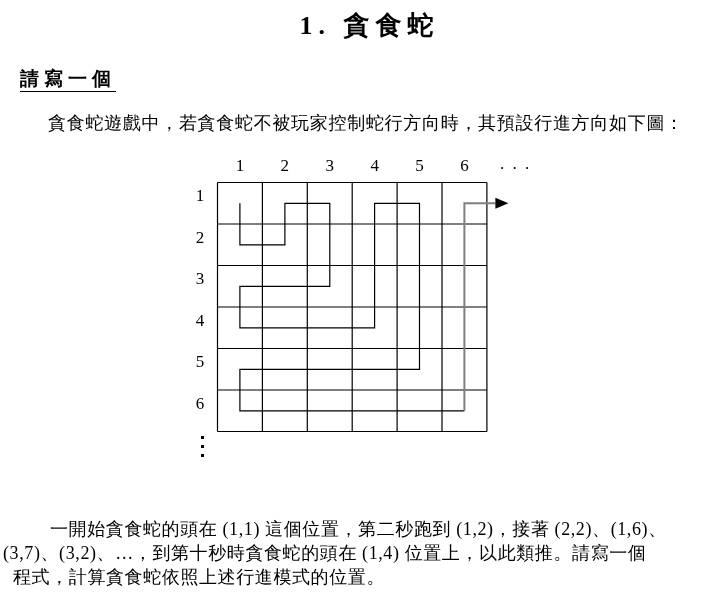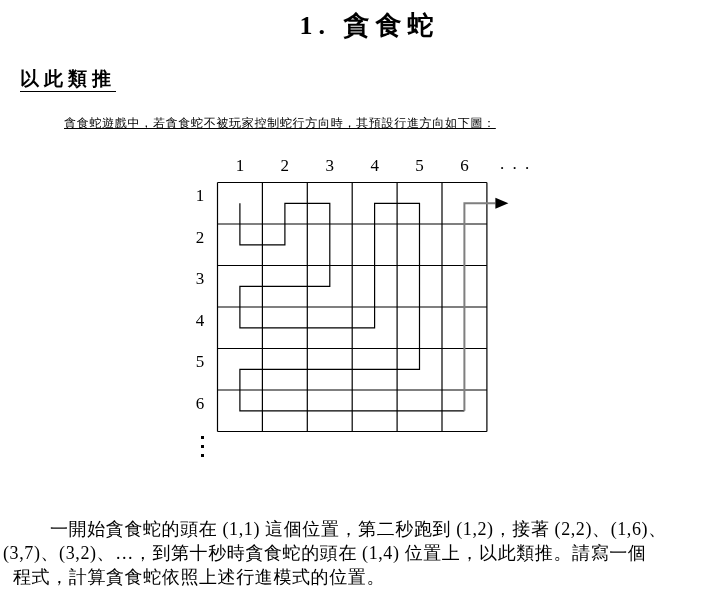--- a/index.html
+++ b/index.html
@@ -12,22 +12,22 @@
     position:absolute; top:12px; left:15px; width:709px; text-align:center;
     font-size:26px; font-weight:bold; letter-spacing:6px; line-height:28px;
     white-space:nowrap;
   }
   .heading {
     position:absolute; top:69px; left:20px;
     font-size:19px; font-weight:bold; letter-spacing:5px; line-height:20px;
     border-bottom:1.5px solid #000; padding-bottom:2px; white-space:nowrap;
   }
   .intro {
-    position:absolute; top:113px; left:64px;
-    font-size:12px; letter-spacing:0.7px; line-height:20px; white-space:nowrap;text-decoration:underline;
+    position:absolute; top:113px; left:48px;
+    font-size:18px; letter-spacing:0.7px; line-height:20px; white-space:nowrap;
   }
   .closing {
     position:absolute; top:517px; left:3px; width:700px;
     font-size:18px; letter-spacing:0.6px; line-height:24px;
   }
   .closing .line { white-space:nowrap; }
   .closing .l1 { padding-left:47px; }
   .closing .l3 { padding-left:2px;margin-left:8px; }
   svg.layer { position:absolute; left:0; top:0; }
   .lbl {
@@ -37,21 +37,21 @@
   .vdots { position:absolute; left:200px; top:436px; width:4px; }
   .vdot { width:3px; height:3px; background:#000; margin:0 auto 6px auto; }
 </style>
 </head>
 <body>
 
 <div class="page">
 
   <div class="title">1. 貪食蛇</div>
 
-  <div class="heading">以此類推</div>
+  <div class="heading">請寫一個</div>
 
   <div class="intro">貪食蛇遊戲中，若貪食蛇不被玩家控制蛇行方向時，其預設行進方向如下圖：</div>
 
   <div>
     <svg id="diagram-svg" class="layer" width="709" height="603" viewBox="0 0 709 603">
         <line x1="217.5" y1="182.5" x2="217.5" y2="431.5" stroke="#000000" stroke-width="1.2"></line>
         <line x1="262.4" y1="182.5" x2="262.4" y2="431.5" stroke="#000000" stroke-width="1.2"></line>
         <line x1="307.3" y1="182.5" x2="307.3" y2="431.5" stroke="#000000" stroke-width="1.2"></line>
         <line x1="352.2" y1="182.5" x2="352.2" y2="431.5" stroke="#000000" stroke-width="1.2"></line>
         <line x1="397.1" y1="182.5" x2="397.1" y2="431.5" stroke="#000000" stroke-width="1.2"></line>

